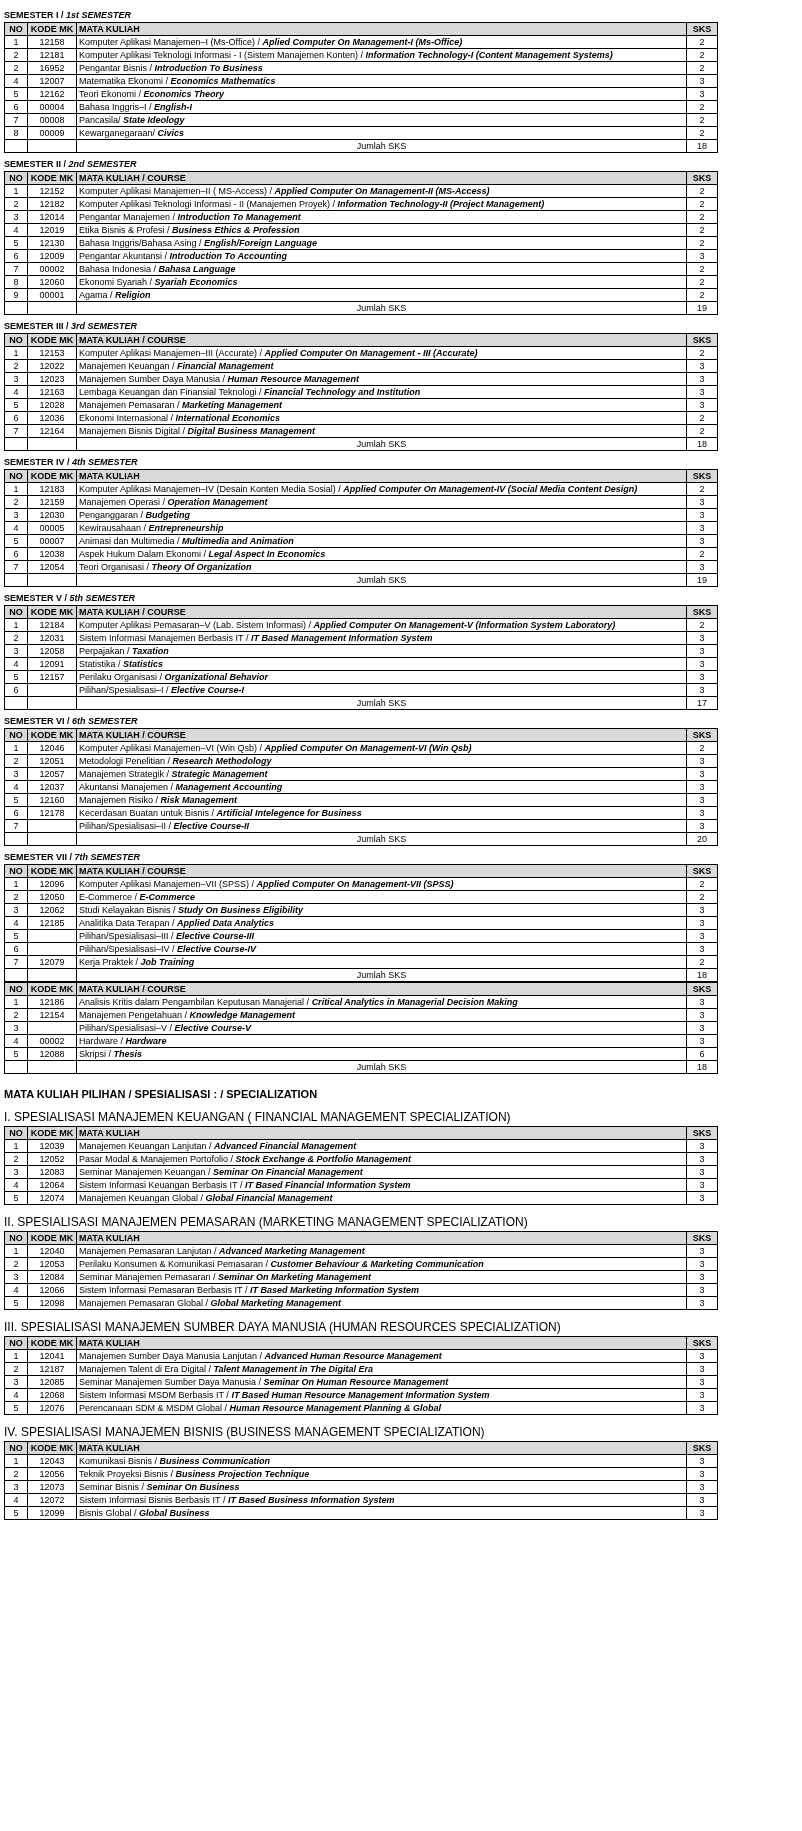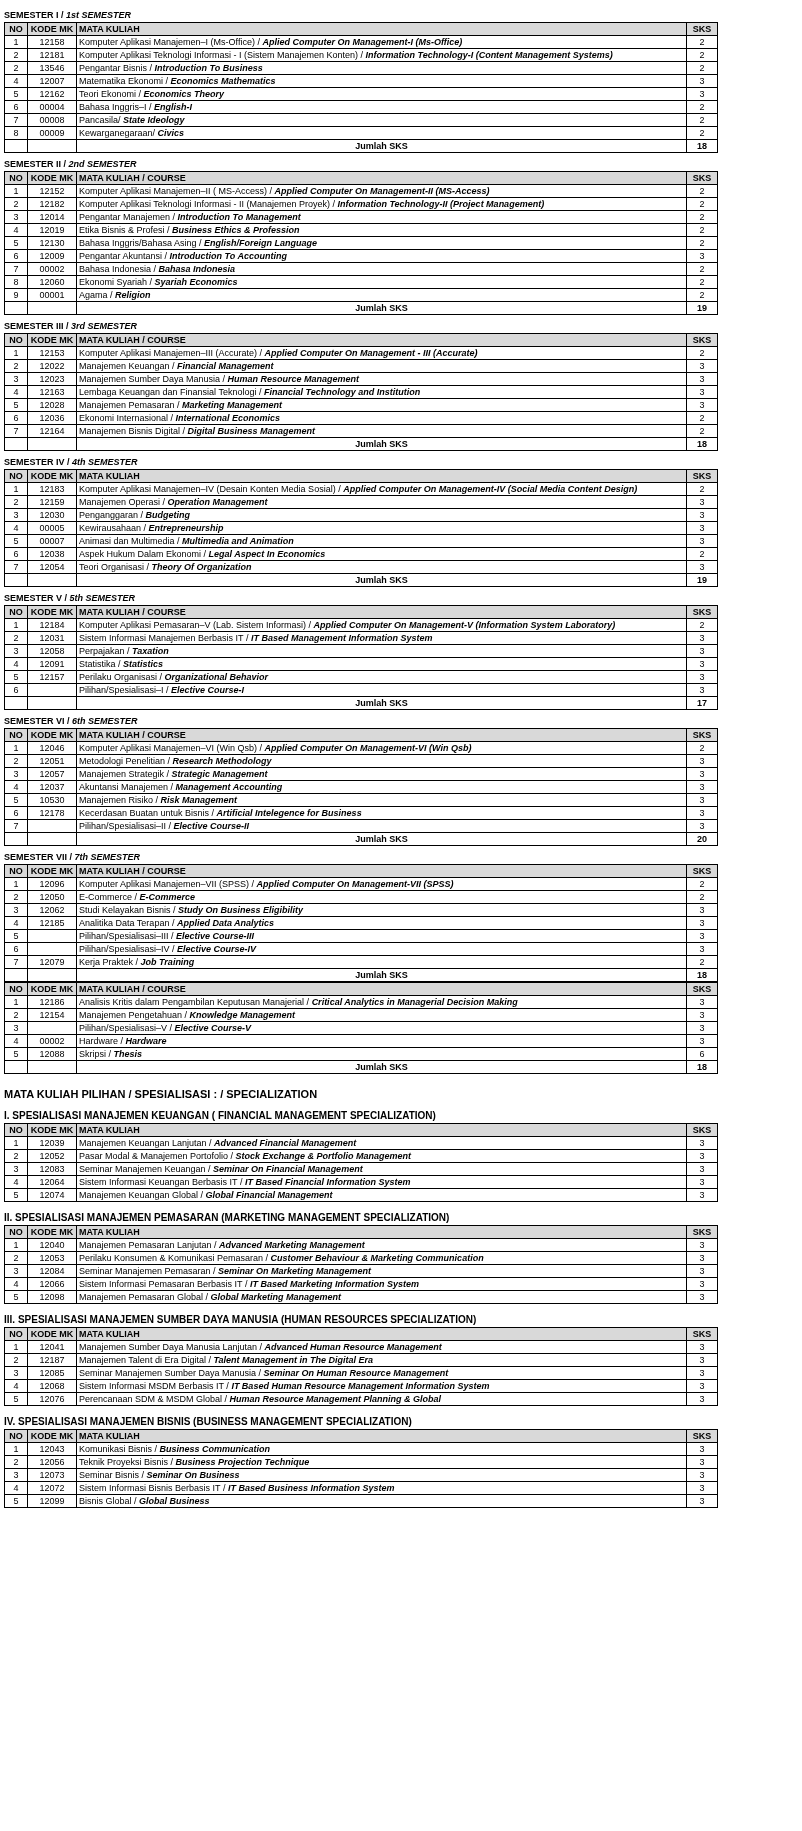--- a/index.html
+++ b/index.html
@@ -11,22 +11,22 @@
   table td,table th{border:1px solid #000;padding:0 2px;height:12px;line-height:12px;font-size:9px;vertical-align:middle;}
   th{background:#d9d9d9;font-weight:700;text-align:center;font-size:8.5px;margin-left:20px;}
   .c-no{width:18px;text-align:center;}
   .c-kode{width:44px;text-align:center;}
   .c-mk{text-align:left;}
   .c-sks{width:26px;text-align:center;}
   .ital{font-style:italic;font-weight:700;}
   .sum-label{text-align:center;font-weight:700;}
   .gap{height:10px;}
   .spec-head{font-size:11px;font-weight:700;margin:4px 0 2px 0;}
-  .spec-title{font-size:10px;font-weight:700;margin:10px 0 2px 0;}
-  .totalrow td{font-weight:700;}
+  .spec-title{font-size:12px;font-weight:400;margin:10px 0 2px 0;}
+  .totalrow td{font-weight:400;}
   .nowrap{white-space:nowrap;overflow:hidden;}
 </style>
 </head>
 <body>
 
 <div class="page">
   <div id="semesters">
       <div class="sem-title">SEMESTER I / <i>1st SEMESTER</i></div>
       <table>
         <tbody>
@@ -43,21 +43,21 @@
             <td class="c-sks">2</td>
           </tr>
           <tr>
             <td class="c-no">2</td>
             <td class="c-kode">12181</td>
             <td class="c-mk nowrap">Komputer Aplikasi Teknologi Informasi - I (Sistem Manajemen Konten) / <span class="ital">Information Technology-I (Content Management Systems)</span></td>
             <td class="c-sks">2</td>
           </tr>
           <tr>
             <td class="c-no">2</td>
-            <td class="c-kode">13546</td>
+            <td class="c-kode">16952</td>
             <td class="c-mk nowrap">Pengantar Bisnis / <span class="ital">Introduction To Business</span></td>
             <td class="c-sks">2</td>
           </tr>
           <tr>
             <td class="c-no">4</td>
             <td class="c-kode">12007</td>
             <td class="c-mk nowrap">Matematika Ekonomi / <span class="ital">Economics Mathematics</span></td>
             <td class="c-sks">3</td>
           </tr>
           <tr>
@@ -133,21 +133,21 @@
           </tr>
           <tr>
             <td class="c-no">6</td>
             <td class="c-kode">12009</td>
             <td class="c-mk nowrap">Pengantar Akuntansi / <span class="ital">Introduction To Accounting</span></td>
             <td class="c-sks">3</td>
           </tr>
           <tr>
             <td class="c-no">7</td>
             <td class="c-kode">00002</td>
-            <td class="c-mk nowrap">Bahasa Indonesia / <span class="ital">Bahasa Indonesia</span></td>
+            <td class="c-mk nowrap">Bahasa Indonesia / <span class="ital">Bahasa Language</span></td>
             <td class="c-sks">2</td>
           </tr>
           <tr>
             <td class="c-no">8</td>
             <td class="c-kode">12060</td>
             <td class="c-mk nowrap">Ekonomi Syariah / <span class="ital">Syariah Economics</span></td>
             <td class="c-sks">2</td>
           </tr>
           <tr>
             <td class="c-no">9</td>
@@ -362,21 +362,21 @@
             <td class="c-sks">3</td>
           </tr>
           <tr>
             <td class="c-no">4</td>
             <td class="c-kode">12037</td>
             <td class="c-mk nowrap">Akuntansi Manajemen / <span class="ital">Management Accounting</span></td>
             <td class="c-sks">3</td>
           </tr>
           <tr>
             <td class="c-no">5</td>
-            <td class="c-kode">10530</td>
+            <td class="c-kode">12160</td>
             <td class="c-mk nowrap">Manajemen Risiko / <span class="ital">Risk Management</span></td>
             <td class="c-sks">3</td>
           </tr>
           <tr>
             <td class="c-no">6</td>
             <td class="c-kode">12178</td>
             <td class="c-mk nowrap">Kecerdasan Buatan untuk Bisnis / <span class="ital">Artificial Intelegence for Business</span></td>
             <td class="c-sks">3</td>
           </tr>
           <tr>

